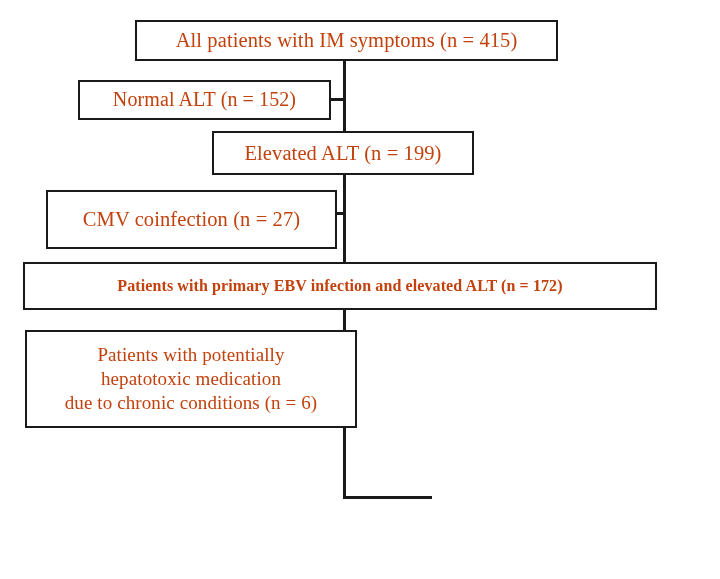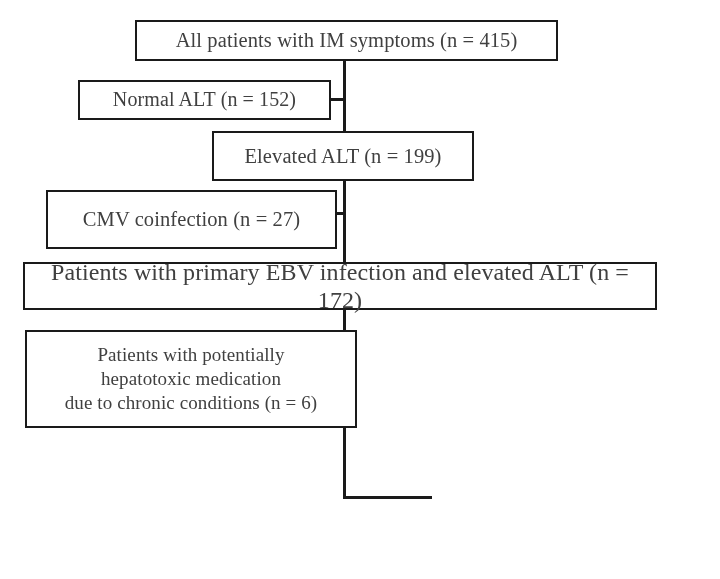--- a/index.html
+++ b/index.html
@@ -8,21 +8,21 @@
     padding: 0;
     background: #ffffff;
   }
   #figure {
     position: relative;
     width: 720px;
     height: 579px;
     background: #ffffff;
     overflow: hidden;
     font-family: "Liberation Serif", "DejaVu Serif", serif;
-    color: #404040;
+    color: #c2410c;
   }
   .node {
     position: absolute;
     box-sizing: border-box;
     background: #ffffff;
     border: 2.5px solid #1a1a1a;
     display: flex;
     align-items: center;
     justify-content: center;
     text-align: center;
@@ -33,31 +33,31 @@
     width: 100%;
     padding: 0 10px;
     line-height: 1.18;
     white-space: pre-line;
     letter-spacing: 0.1px;
   }
 
   
   #node-all       { left: 135px; top: 20px;  width: 423px; height: 41px; }
   #node-normal    { left: 78px;  top: 80px;  width: 253px; height: 40px; }
-  #node-elevated  { left: 212px; top: 131px; width: 262px; height: 50px; }
+  #node-elevated  { left: 212px; top: 131px; width: 262px; height: 44px; }
   #node-cmv       { left: 46px;  top: 190px; width: 291px; height: 59px; }
   #node-primary   { left: 23px;  top: 262px; width: 634px; height: 48px; }
   #node-medication{ left: 5px;   top: 330px; width: 332px; height: 98px; margin-left: 20px; }
   #node-study     { left: 430px; top: 430px; width: 276px; height: 138px; }
 
   #node-all       .node-label { font-size: 20.5px; }
   #node-normal    .node-label { font-size: 20px; }
   #node-elevated  .node-label { font-size: 20.5px; }
   #node-cmv       .node-label { font-size: 20.5px; }
-  #node-primary   .node-label { font-size: 24px; }
+  #node-primary   .node-label { font-size: 16px; font-weight: bold; }
   #node-medication .node-label { font-size: 19px; line-height: 1.28; }
   #node-study     .node-label { font-size: 20px; line-height: 1.38; }
 
   
   .conn {
     position: absolute;
     background: #1a1a1a;
     z-index: 1;
   }
   .conn-v { width: 3px; }

